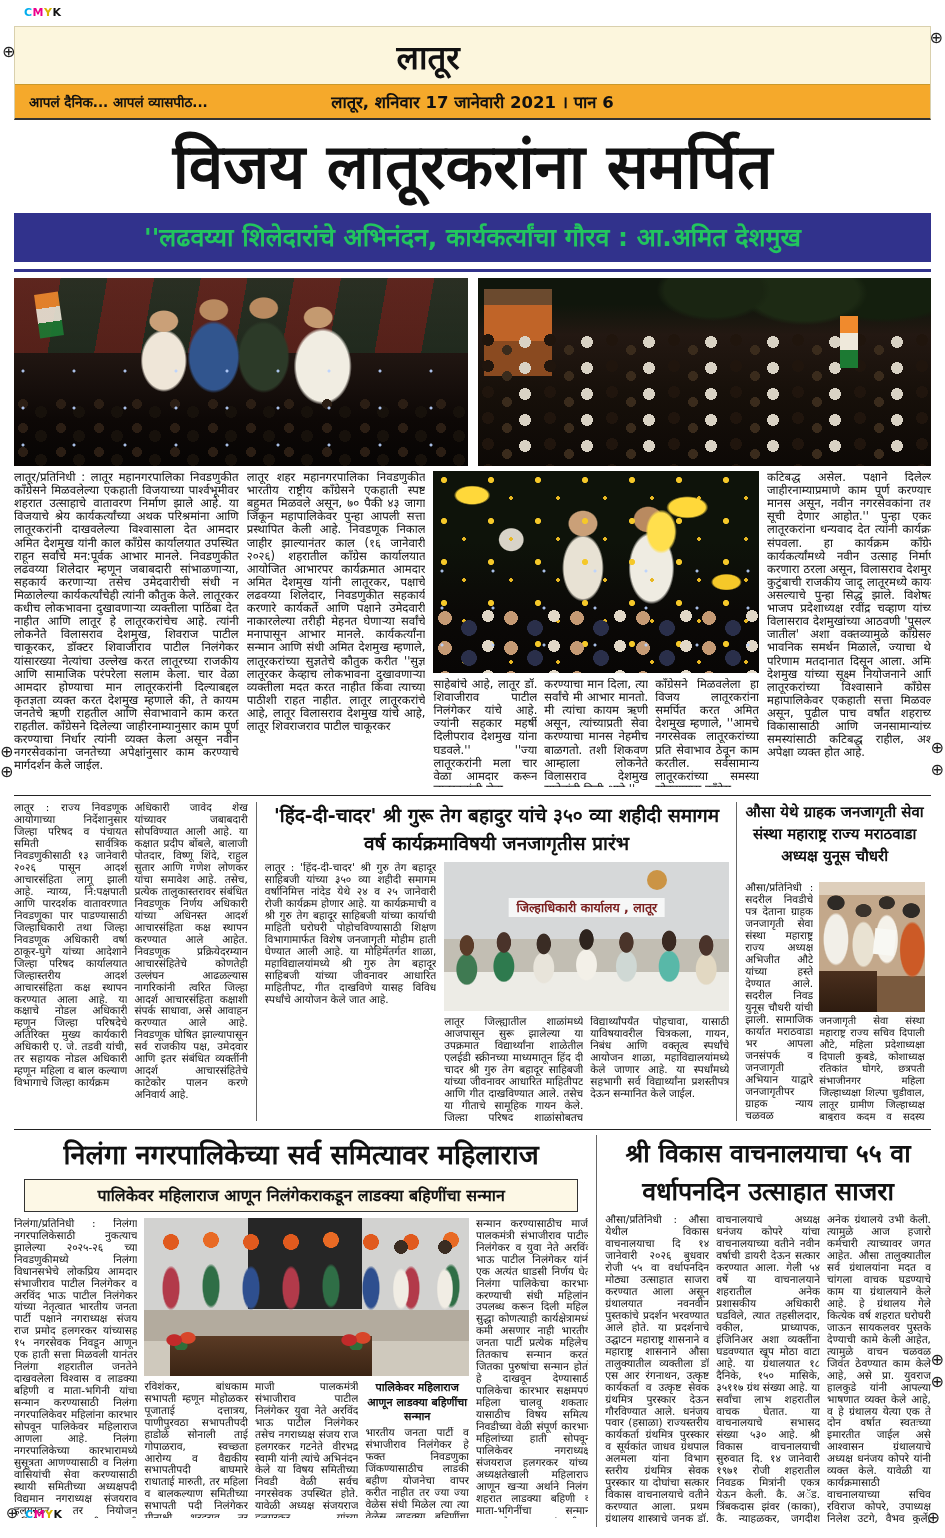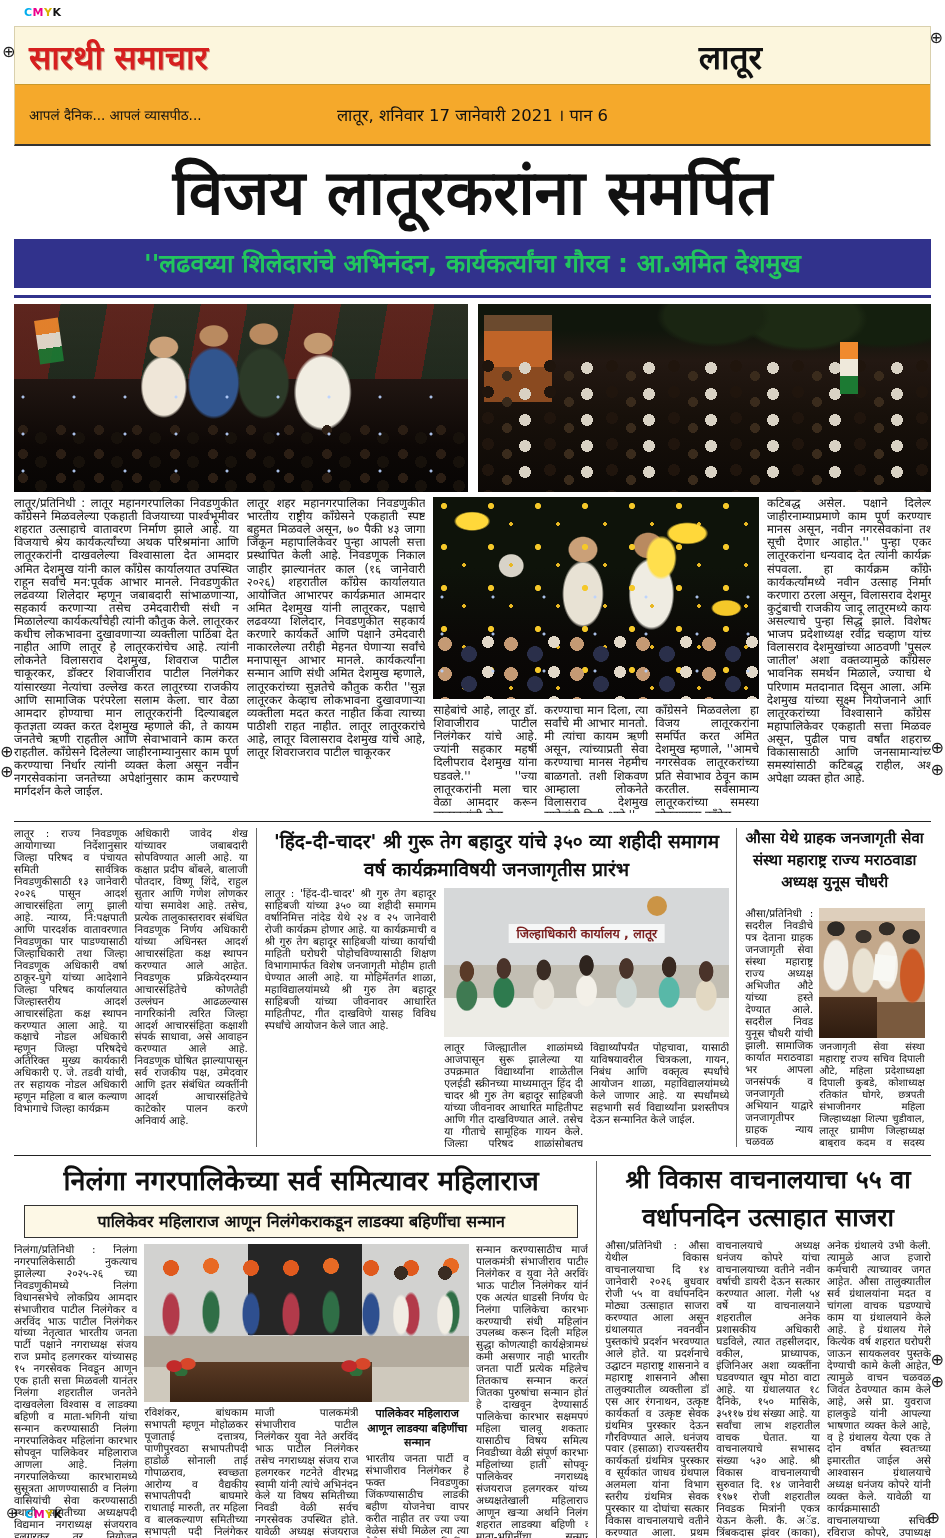--- a/index.html
+++ b/index.html
@@ -14,21 +14,21 @@
 .cmyk .reg{font-weight:normal;font-size:15px;margin-right:6px;color:#222}
 .cmyk .c{color:#00adee}.cmyk .m{color:#ec008c}.cmyk .y{color:#d8b400}.cmyk .k{color:#111}
 
 .masthead{margin-top:26px;background:#fcf6dd;border:1px solid #d9d0ad;border-bottom:2px solid #333}
 .mast-top{display:flex;align-items:center;padding:7px 14px 5px}
 .brand{flex:1.25;font-size:33px;font-weight:bold;color:#d61f1f;text-shadow:1px 1px 0 rgba(140,20,10,.4);white-space:nowrap}
 .city{flex:.9;text-align:center;font-size:33px;font-weight:bold}
 .contacts{flex:1.25;display:flex;justify-content:flex-end}
 .contacts .inner{font-size:12px;line-height:1.55}
 .contacts .sq{font-size:9px;margin-right:5px;vertical-align:1px}
-.date-bar{background:#f5a92b;border-top:1px solid #c9992c;display:flex;align-items:center;padding:18px 14px;font-weight:normal}
+.date-bar{background:#f5a92b;border-top:1px solid #c9992c;display:flex;align-items:center;padding:5px 14px;font-weight:bold}
 .tagline{width:29%;font-size:13.5px;white-space:nowrap}
 .dateline{width:42%;text-align:center;font-size:16.5px;white-space:nowrap}
 .bar-spacer{width:29%}
 
 .main-headline{text-align:center;font-size:62px;font-weight:bold;line-height:1.5;white-space:nowrap;overflow:hidden}
 .sub-headline{background:#31328c;color:#22c55e;text-align:center;font-size:25px;font-weight:bold;padding:7px 4px;line-height:1.4;white-space:nowrap;overflow:hidden}
 
 .photo{position:relative;overflow:hidden;background:#222}
 .layer{position:absolute;inset:0;background-repeat:no-repeat}
 
@@ -141,21 +141,20 @@
   <span class="regmark rm5">⊕</span>
   <span class="regmark rm6">⊕</span>
   <span class="regmark rm7">⊕</span>
   <span class="regmark rm8">⊕</span>
   <span class="regmark rm9">⊕</span>
   <div class="cmyk cmyk-top"><span class="c">C</span><span class="m">M</span><span class="y">Y</span><span class="k">K</span></div>
   <div class="cmyk cmyk-bottom"><span class="reg">⊕</span><span class="c">C</span><span class="m">M</span><span class="y">Y</span><span class="k">K</span></div>
 
   <header class="masthead">
     <div class="mast-top">
-      <div class="brand">सारथी समाचार</div>
       <div class="city">लातूर</div>
     </div>
     <div class="date-bar">
       <span class="tagline">आपलं दैनिक... आपलं व्यासपीठ...</span>
       <span class="dateline">लातूर, शनिवार 17 जानेवारी 2021 । पान 6</span>
       <span class="bar-spacer"></span>
     </div>
   </header>
 
   <h1 class="main-headline">विजय लातूरकरांना समर्पित</h1>

